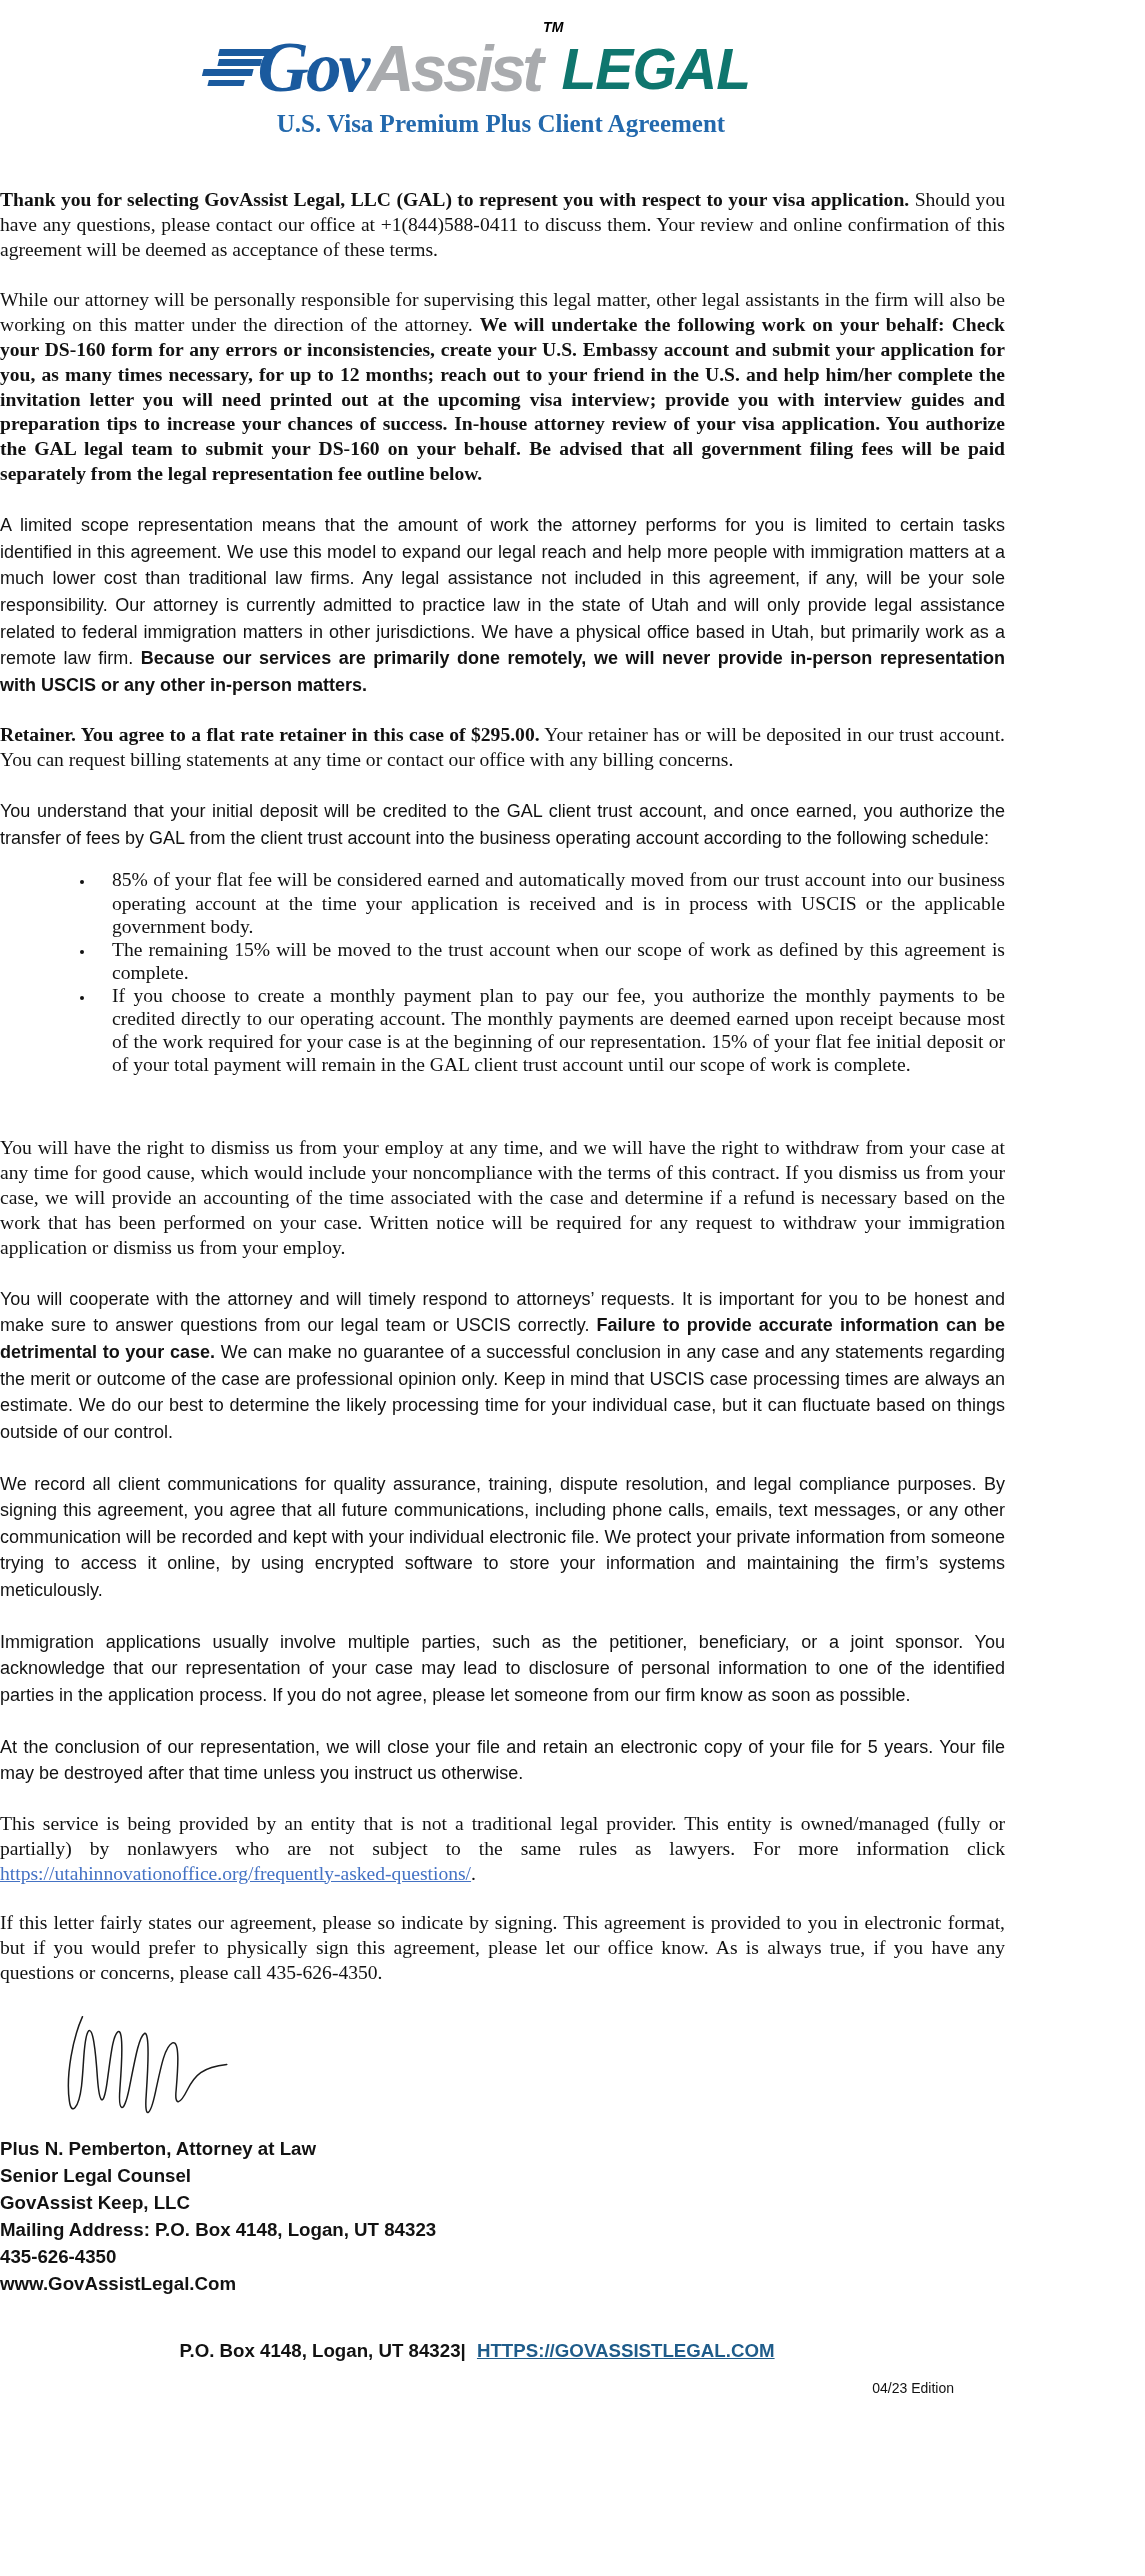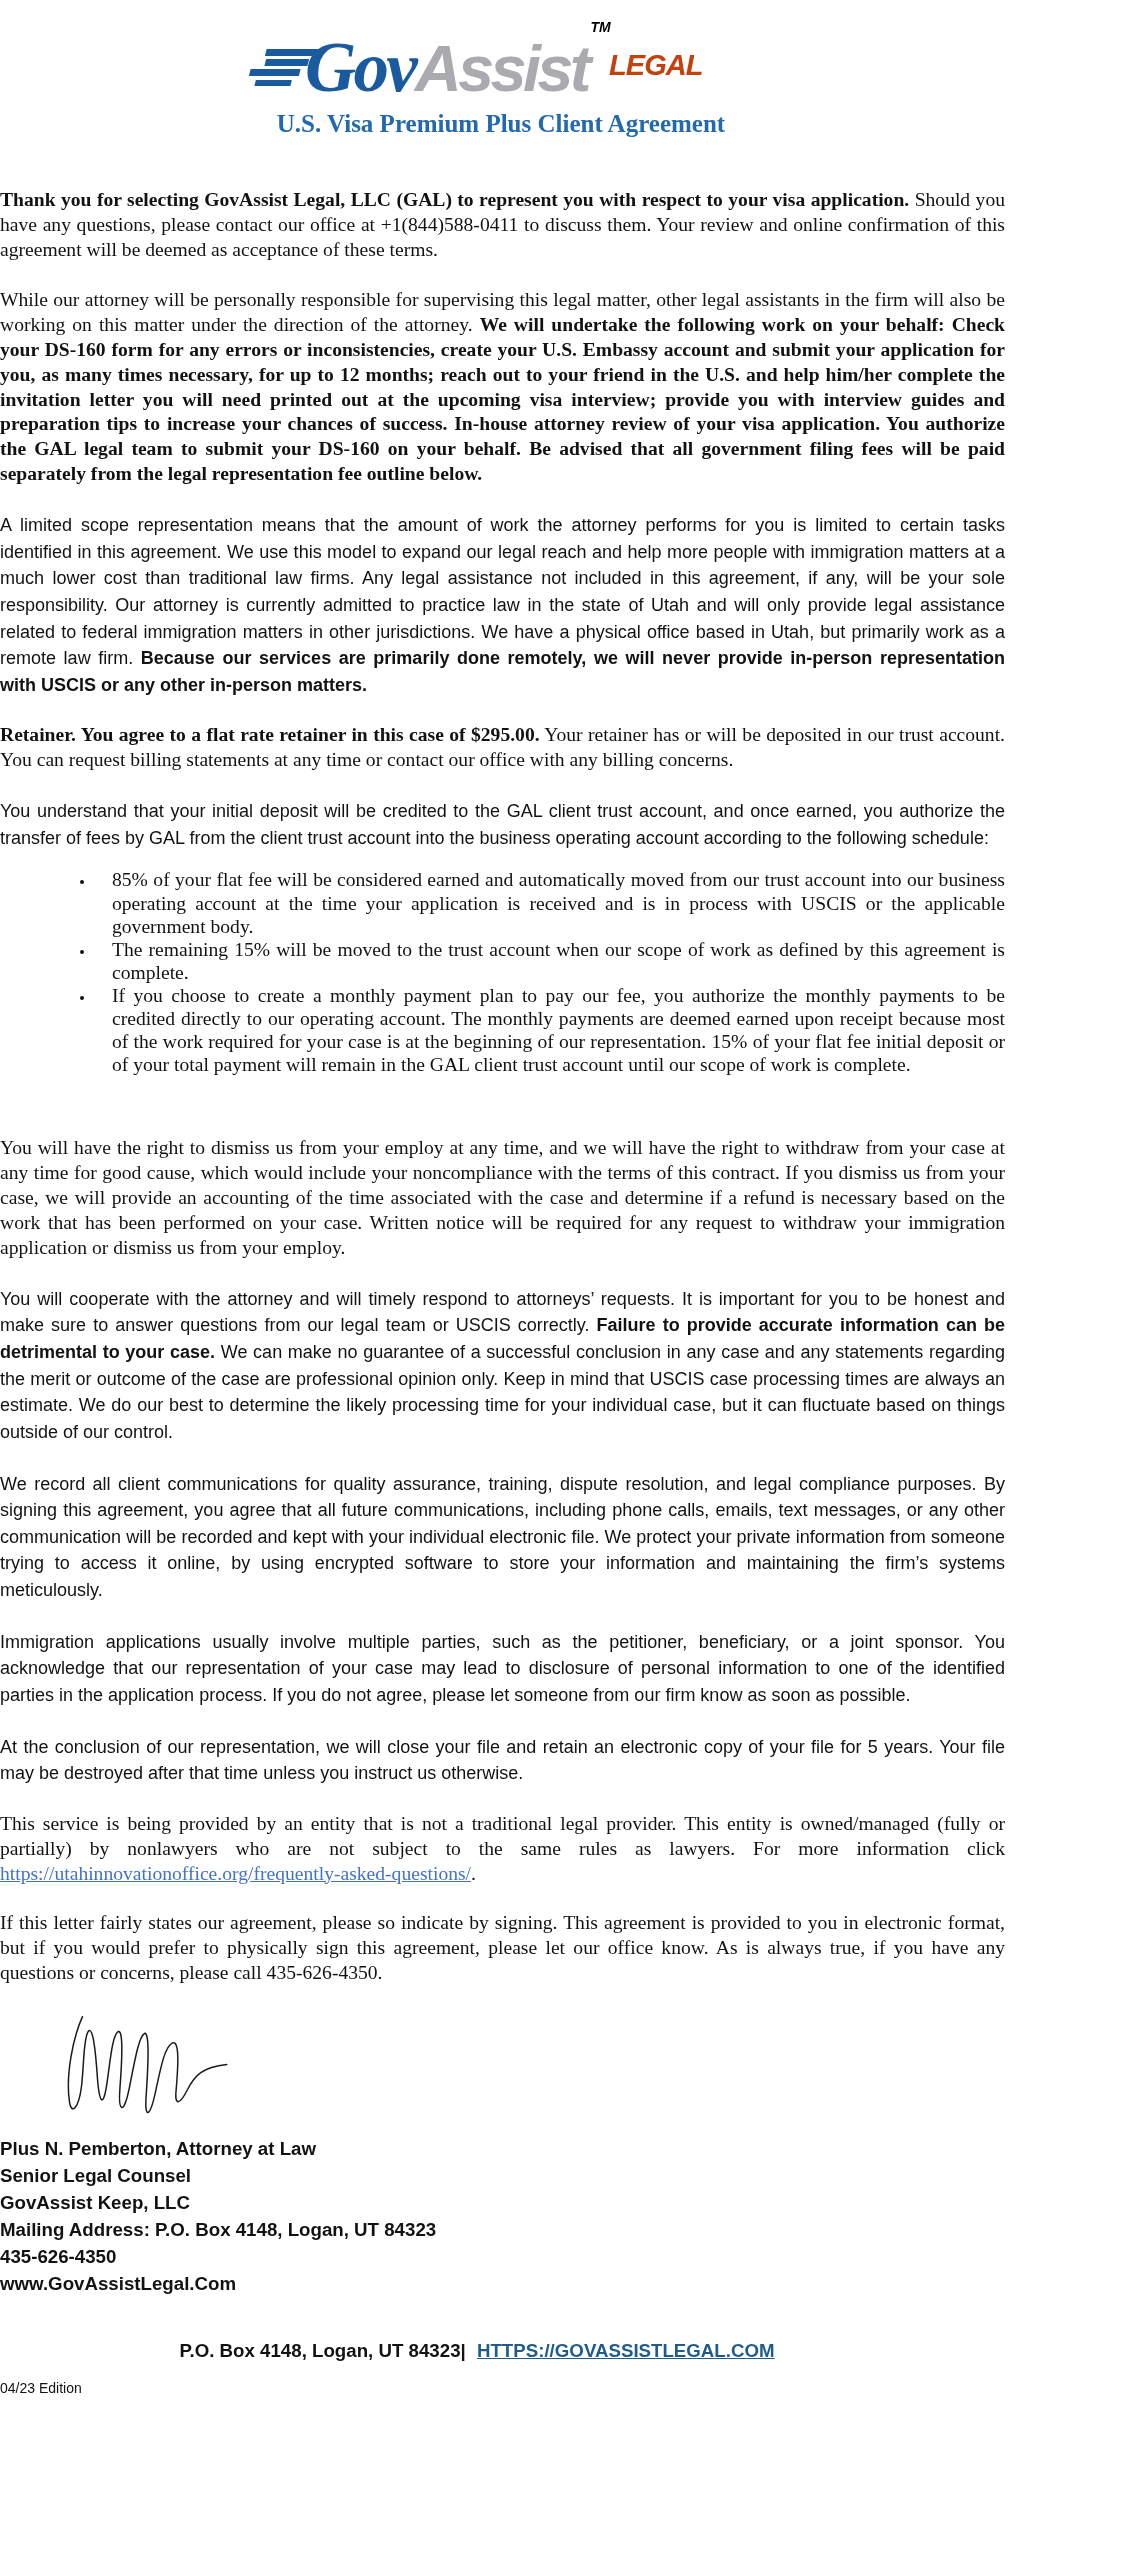--- a/index.html
+++ b/index.html
@@ -11,21 +11,21 @@
   .logo-row{display:flex;justify-content:center;align-items:flex-end;height:86px;user-select:none;}
   .speed{display:flex;flex-direction:column;align-items:flex-end;gap:3.7px;margin:0 -9.4px 15px 0;transform:skewX(-14deg);}
   .speed i{display:block;height:6.5px;background:#1A5A9E;}
   .speed i:nth-child(1){width:52px;}
   .speed i:nth-child(2){width:43px;margin-right:7.5px;}
   .speed i:nth-child(3){width:50px;margin-right:13px;}
   .speed i:nth-child(4){width:36px;margin-right:18.7px;}
   .logo-gov{font-family:"Liberation Serif",serif;font-style:italic;font-weight:bold;font-size:71px;line-height:.95;color:#1A5A9E;letter-spacing:-2.8px;}
   .logo-assist{font-family:"Liberation Sans",sans-serif;font-style:italic;font-weight:bold;font-size:65px;line-height:1;color:#A9ABAE;letter-spacing:-3.7px;}
   .logo-tm{font-family:"Liberation Sans",sans-serif;font-style:italic;font-weight:bold;font-size:14px;color:#000000;align-self:flex-start;margin:3.7px 0 0 2.8px;}
-  .logo-legal{font-family:"Liberation Sans",sans-serif;font-style:italic;font-weight:bold;font-size:29px;line-height:1;color:#c2410c;letter-spacing:-0.9px;margin:0 0 21px -1.9px;}
+  .logo-legal{font-family:"Liberation Sans",sans-serif;font-style:italic;font-weight:bold;font-size:57px;line-height:1;color:#0f766e;letter-spacing:-0.9px;margin:0 0 3px -1.9px;}
 
   
   .doc-title{font-family:"Liberation Serif",serif;font-weight:bold;font-size:25px;color:#2369AD;text-align:center;margin:9.4px 0 50px;padding-left:48px;}
 
   
   p{margin:0 0 25px;}
   .serif{font-family:"Liberation Serif",serif;font-size:19.6px;line-height:1.27;text-align:justify;}
   .sans{font-family:"Liberation Sans",sans-serif;font-size:18px;line-height:1.48;text-align:justify;}
   .b{font-weight:bold;}
   .doc-link{color:#4472C4;text-decoration:underline;cursor:pointer;}
@@ -36,21 +36,21 @@
   .tight{margin-bottom:17px;}
 
   
   .sig-svg{display:block;margin:5.6px 0 1.9px 60px;}
   .sig-block{font-family:"Liberation Sans",sans-serif;font-size:18.7px;font-weight:600;line-height:27px;margin-top:3.7px;}
   .sig-block .site{color:#121212;cursor:pointer;}
 
   
   .footer-line{font-family:"Liberation Sans",sans-serif;font-size:18.7px;font-weight:bold;text-align:center;margin-top:43px;color:#121212;}
   .footer-line .foot-link{color:#1F5C8A;text-decoration:underline;margin-left:11.2px;cursor:pointer;}
-  .edition{font-family:"Liberation Sans",sans-serif;font-size:14px;text-align:left;margin-top:18.7px;color:#121212;}
+  .edition{font-family:"Liberation Sans",sans-serif;font-size:14px;text-align:right;margin-top:18.7px;color:#121212;}
 </style>
 </head>
 <body>
 
 <div class="page">
 
   <div class="logo-row">
     <span class="speed">
         <i></i>
         <i></i>

